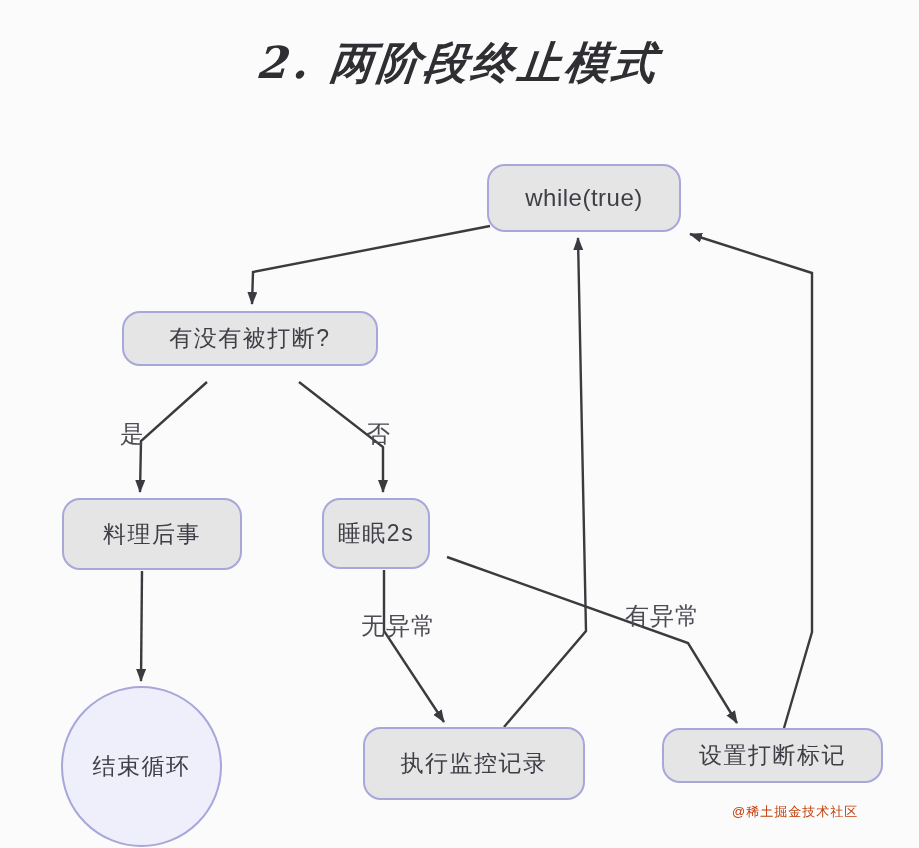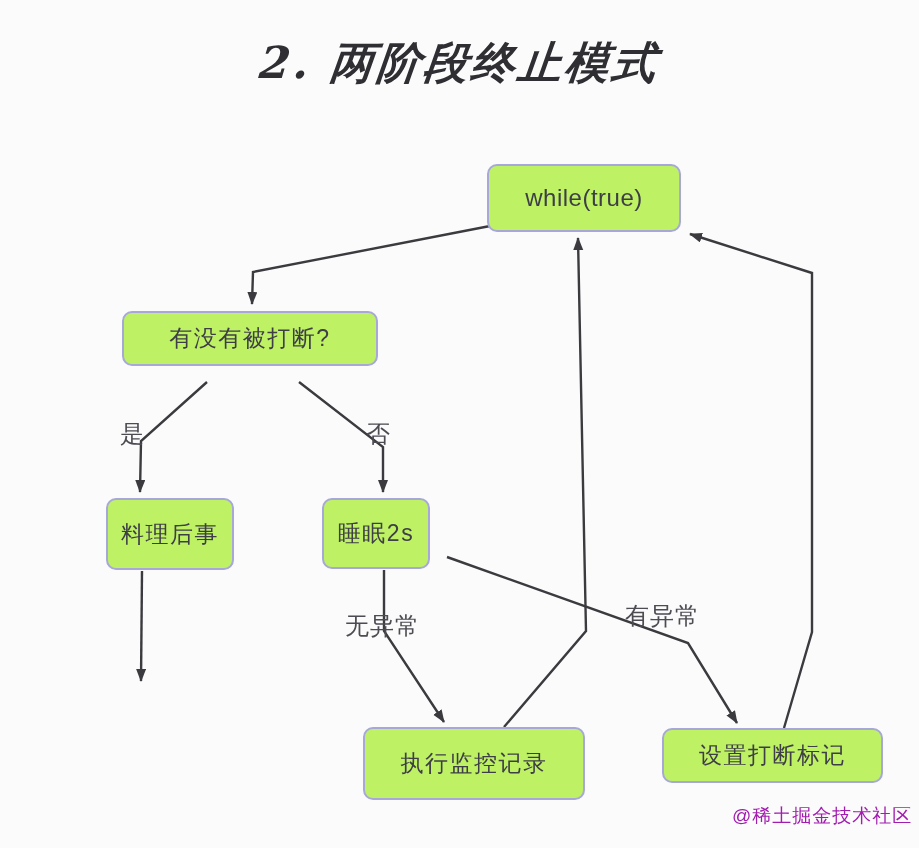--- a/index.html
+++ b/index.html
@@ -37,22 +37,22 @@
     left: 0;
     z-index: 1;
   }
   .node {
     position: absolute;
     box-sizing: border-box;
     display: flex;
     align-items: center;
     justify-content: center;
     border: 2px solid #a7a7da;
-    background: #bef264;
-    border-radius: 10px;
+    background: #e5e5e5;
+    border-radius: 18px;
     font-size: 23px;
     letter-spacing: 1.5px;
     color: #3e3e46;
     z-index: 2;
   }
   .node.circle {
     border-radius: 50%;
     background: #eeeffa;
   }
   .node.mono-label {
@@ -64,37 +64,37 @@
     font-size: 24px;
     color: #4c4c52;
     letter-spacing: 1px;
     z-index: 3;
     white-space: nowrap;
   }
   .watermark {
     position: absolute;
     left: 732px;
     top: 803px;
-    font-size: 19px;
-    color: #a21caf;
+    font-size: 13px;
+    color: #c2410c;
     letter-spacing: 1px;
     z-index: 3;
     white-space: nowrap;
   }
   
   #node-while     { left: 487px; top: 164px; width: 194px; height: 68px; }
   #node-interrupted { left: 122px; top: 311px; width: 256px; height: 55px; }
-  #node-aftermath { left: 62px;  top: 498px; width: 128px; height: 72px; margin-left: 44px; }
+  #node-aftermath { left: 62px;  top: 498px; width: 180px; height: 72px; }
   #node-sleep     { left: 322px; top: 498px; width: 108px; height: 71px; }
   #node-endloop   { left: 61px;  top: 686px; width: 161px; height: 161px; }
   #node-monitor   { left: 363px; top: 727px; width: 222px; height: 73px; }
   #node-setflag   { left: 662px; top: 728px; width: 221px; height: 55px; }
   #label-yes          { left: 120px; top: 418px; }
   #label-no           { left: 366px; top: 418px; }
-  #label-no-exception { left: 345px; top: 610px; }
+  #label-no-exception { left: 361px; top: 610px; }
   #label-has-exception{ left: 625px; top: 600px; }
 </style>
 </head>
 <body>
 
 <div class="stage">
 
   <div class="title">2. 两阶段终止模式</div>
 
   <svg class="edges-svg" width="919" height="848" viewBox="0 0 919 848">
@@ -116,20 +116,21 @@
   </svg>
 
   <div class="node mono-label" id="node-while">while(true)</div>
 
   <div class="node" id="node-interrupted">有没有被打断?</div>
 
   <div class="node" id="node-aftermath">料理后事</div>
 
   <div class="node" id="node-sleep">睡眠2s</div>
 
+  <div class="node circle" id="node-endloop">结束循环</div>
 
   <div class="node" id="node-monitor">执行监控记录</div>
 
   <div class="node" id="node-setflag">设置打断标记</div>
 
   <div class="edge-label" id="label-yes">是</div>
 
   <div class="edge-label" id="label-no">否</div>
 
   <div class="edge-label" id="label-no-exception">无异常</div>

